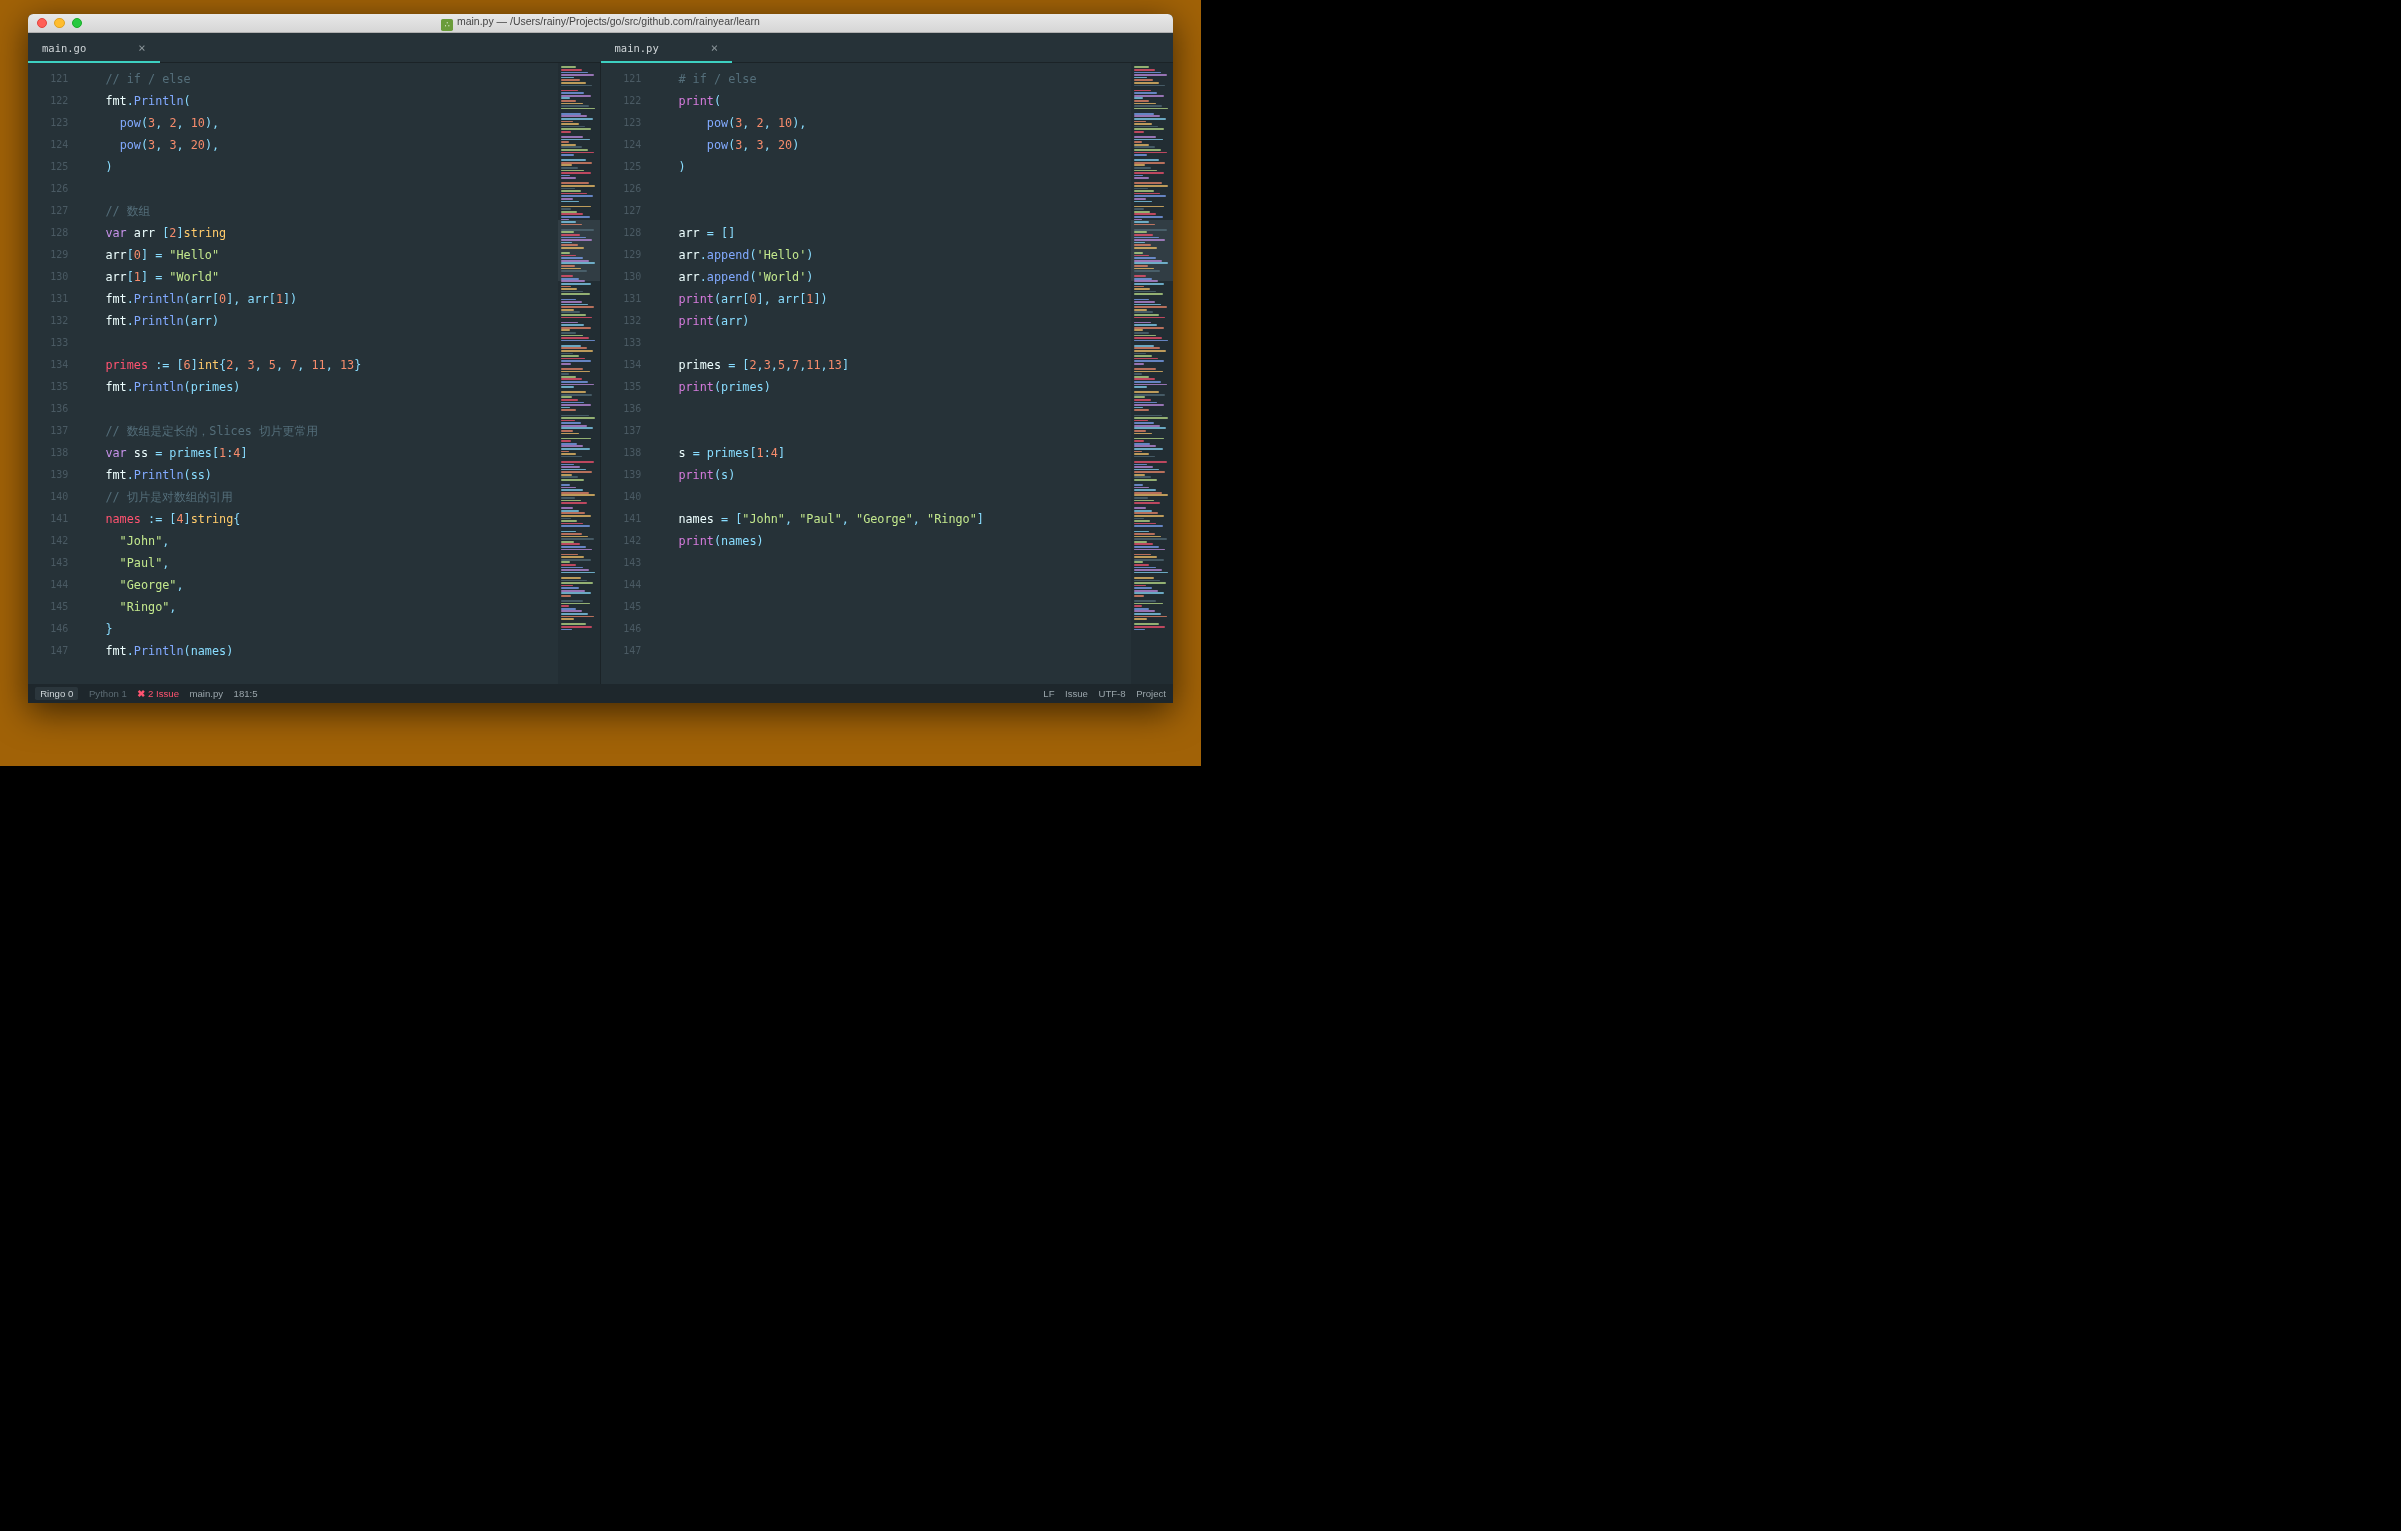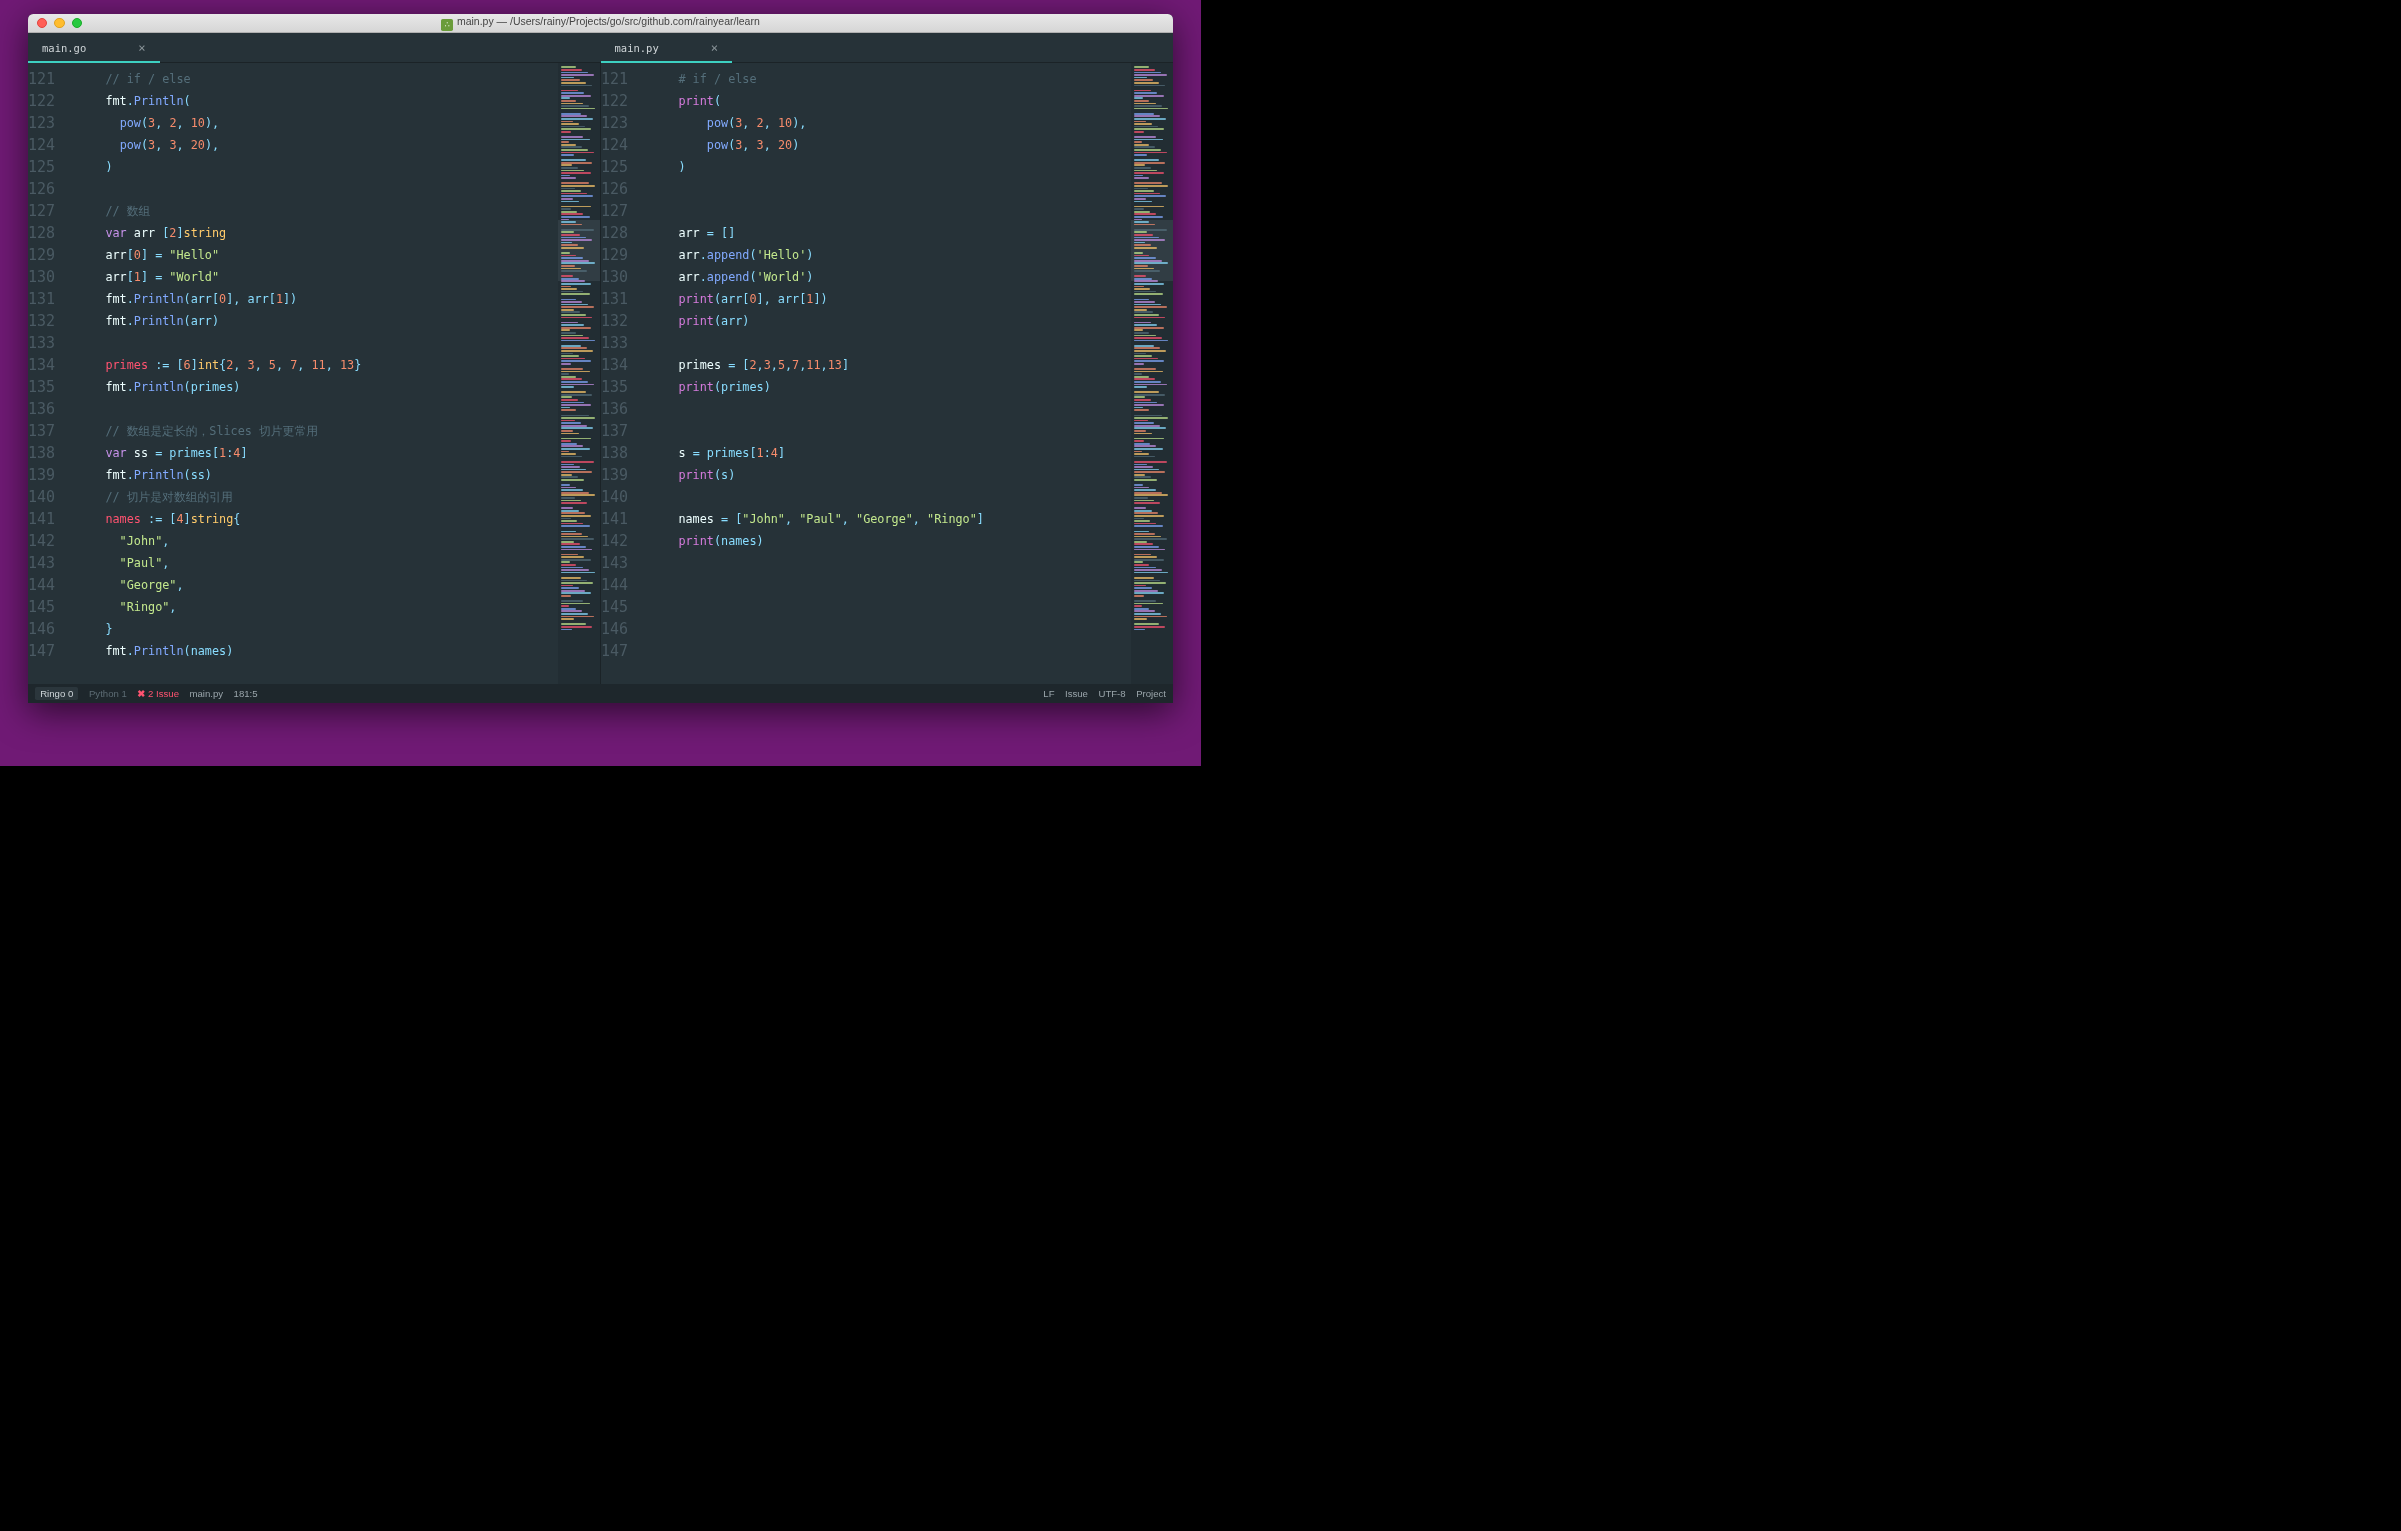--- a/index.html
+++ b/index.html
@@ -1,18 +1,18 @@
 <!DOCTYPE html>
 <html style="font-size:14px"><head>
 <meta charset="utf-8">
 <style>
   * { margin: 0; padding: 0; box-sizing: border-box; }
   html, body { width: 100%; height: 100%; background: #000; font-family: "Menlo", "Consolas", monospace; }
   .desktop {
-    width: 1201px; height: 766px; background: #701a75; position: relative;
+    width: 1201px; height: 766px; background: #a16207; position: relative;
     transform-origin: top left;
     text-decoration: underline;
   }
   .window {
     position: absolute; left: 28px; top: 14px; right: 28px; bottom: 63px;
     background: #263238; border-radius: 5.2px 5.2px 0 0; overflow: hidden;
     box-shadow: 0 8.7px 35px rgba(0,0,0,0.6);
     display: flex; flex-direction: column;
   }
   .titlebar {
@@ -35,22 +35,22 @@
   }
   .tab.active { color:#d0d6d9; }
   .tab.active::after{
     content:""; position:absolute; left:0; right:0; bottom:-0.9px; height:1.7px; background:#3dd0c1;
   }
   .tab .close { color:#8a9499; font-size:12.2px; }
   .panes { flex:1; display:flex; min-height:0; }
   .pane { flex:1; display:flex; min-width:0; position:relative; }
   .pane + .pane { border-left: 0.9px solid #1b2327; }
   .gutter {
-    width: 49px; padding: 5.2px 8.7px 5.2px 0; color:#4a5a63;
-    font-size: 15px; line-height: 22px; user-select:none;
+    width: 49px; padding: 5.2px 8.7px 5.2px 0; text-align:right; color:#4a5a63;
+    font-size: 10px; line-height: 22px; user-select:none;
   }
   .code {
     flex:1; padding:5.2px 0; font-size:11.8px; line-height:22px; white-space:pre;
     color:#cdd3d8; overflow:hidden;
   }
   .minimap {
     width:42px; background:#222d33; position:relative; overflow:hidden;
   }
   .minimap .mm-line{ height:1.7px; margin:0.9px 2.6px; border-radius:0.9px; opacity:0.7;}
   .minimap .viewport{ position:absolute; left:0; right:0; height:61px; background:rgba(120,140,150,0.18);}

